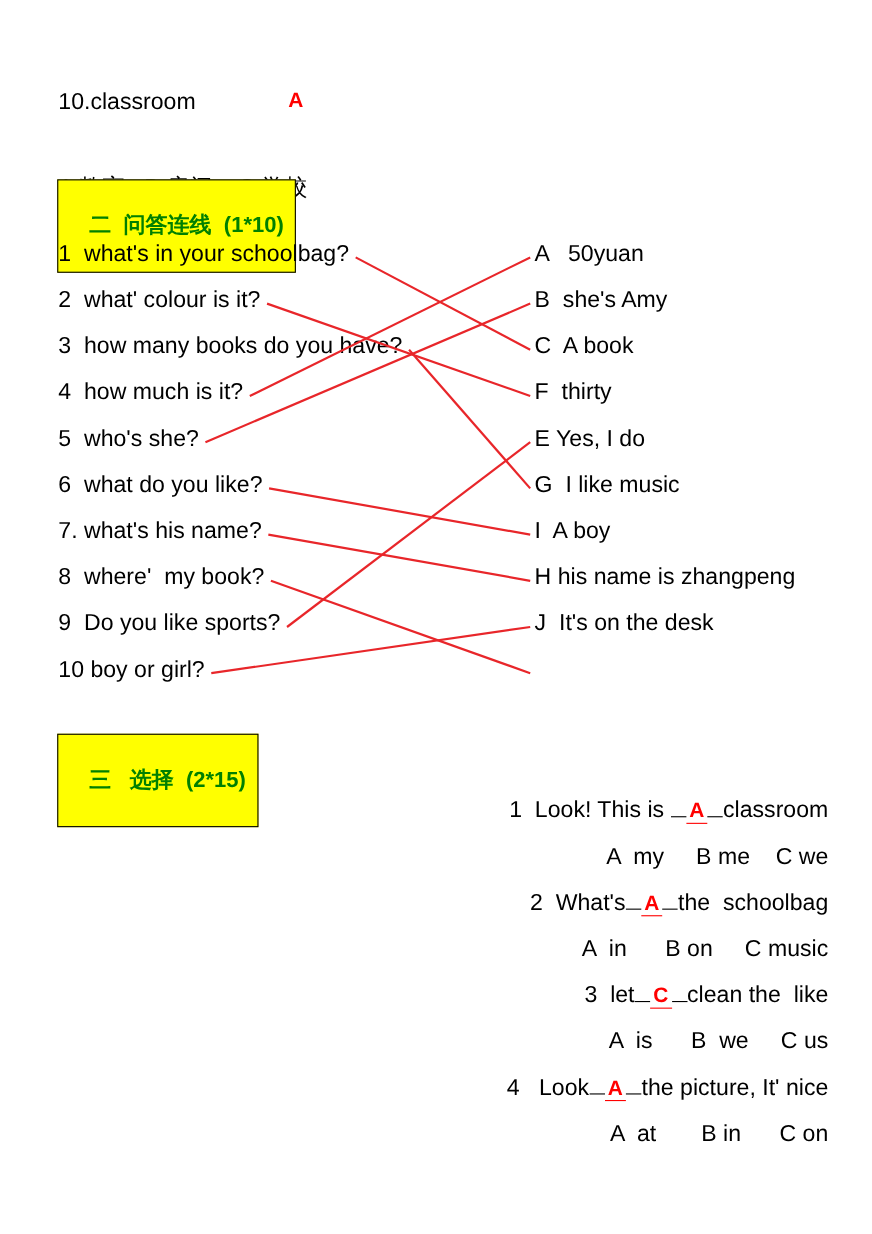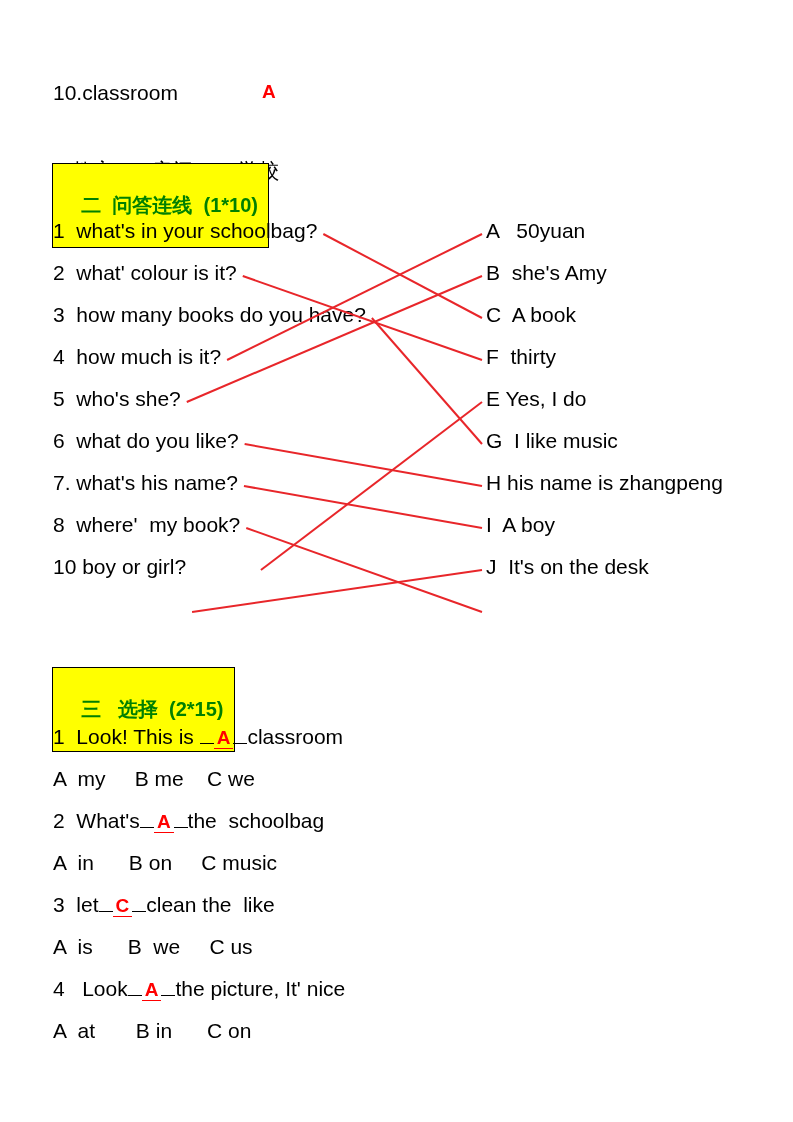--- a/index.html
+++ b/index.html
@@ -87,20 +87,21 @@
     height: 1122px;
     pointer-events: none;
   }
 
   
   .choice {
     position: absolute;
     left: 53px;
     top: 716px;
     width: 700px;
+    text-align: right;
   }
   .choice div {
     font-size: 21px;
     line-height: 42px;
     white-space: pre;
     height: 42px;
   }
   .blank {
     color: #ff0000;
     font-weight: bold;
@@ -129,32 +130,33 @@
 
   <div class="match-left">
     <div>1  what's in your schoolbag?</div>
     <div>2  what' colour is it?</div>
     <div>3  how many books do you have?</div>
     <div>4  how much is it?</div>
     <div>5  who's she?</div>
     <div>6  what do you like?</div>
     <div>7. what's his name?</div>
     <div>8  where'  my book?</div>
+    <div>9  Do you like sports?</div>
     <div>10 boy or girl?</div>
   </div>
 
   <div class="match-right">
     <div>A   50yuan</div>
     <div>B  she's Amy</div>
     <div>C  A book</div>
     <div>F  thirty</div>
     <div>E Yes, I do</div>
     <div>G  I like music</div>
+    <div>I  A boy</div>
     <div>H his name is zhangpeng</div>
-    <div>I  A boy</div>
     <div>J  It's on the desk</div>
   </div>
 
   <svg class="lines" id="match-lines">
       <line x1="323.34375" y1="234" x2="482" y2="318" stroke="#e8262a" stroke-width="2"></line>
       <line x1="242.765625" y1="276" x2="482" y2="360" stroke="#e8262a" stroke-width="2"></line>
       <line x1="371.875" y1="318" x2="482" y2="444" stroke="#e8262a" stroke-width="2"></line>
       <line x1="227.078125" y1="360" x2="482" y2="234" stroke="#e8262a" stroke-width="2"></line>
       <line x1="186.765625" y1="402" x2="482" y2="276" stroke="#e8262a" stroke-width="2"></line>
       <line x1="244.625" y1="444" x2="482" y2="486" stroke="#e8262a" stroke-width="2"></line>

